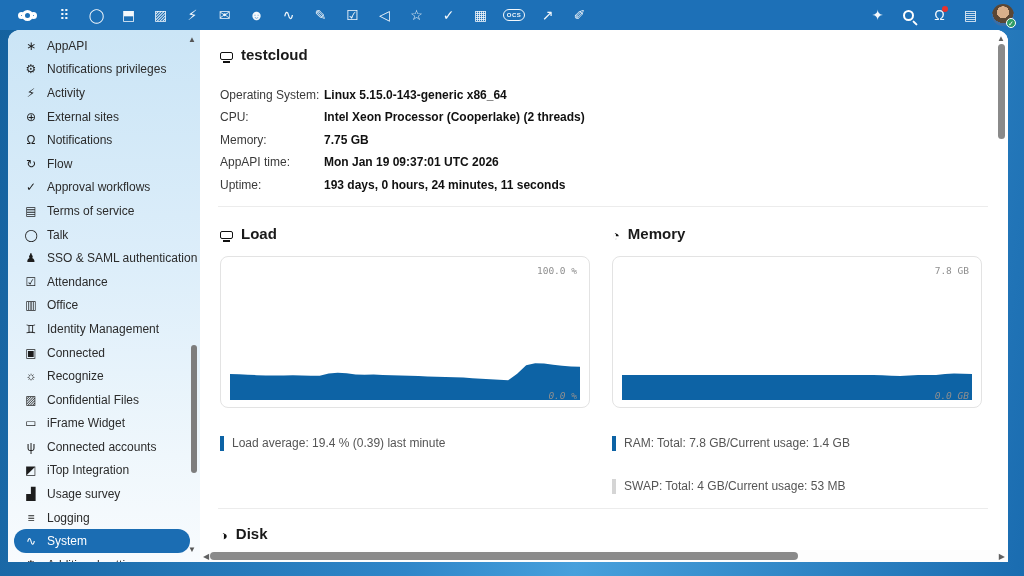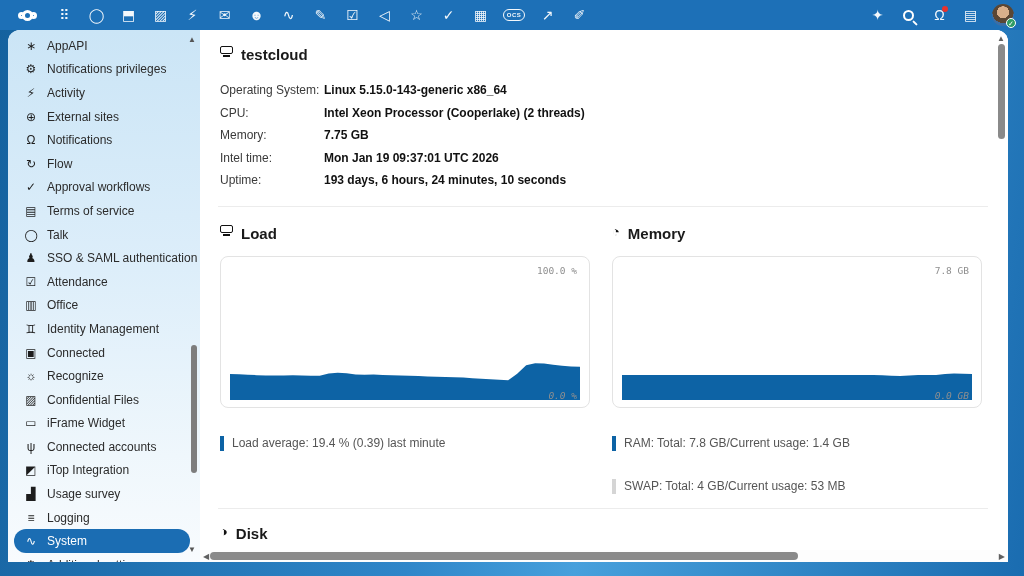--- a/index.html
+++ b/index.html
@@ -48,25 +48,25 @@
   .snav-item.selected { background:#1b6db3; color:#fff; }
   .snav-item.selected .sicon { color:#fff; }
   .sb-scroll-up { position:absolute; top:5px; right:4px; font-size:8px; color:#555; }
   .sb-scroll-down { position:absolute; bottom:8px; right:4px; font-size:8px; color:#555; }
   .sb-thumb { position:absolute; right:3px; top:315px; width:6px; height:128px;
     background:#7d7d7d; border-radius:3px; }
 
   
   .content { flex:1; position:relative; background:#fff; overflow:hidden;
     padding:16px 26px 0 20px; }
-  .sec-title { display:flex; align-items:flex-start; gap:8px; font-size:15px; font-weight:bold;
+  .sec-title { display:flex; align-items:flex-end; gap:8px; font-size:15px; font-weight:bold;
     color:#1a1a1a; }
   .sec-title .gicon { font-size:13px; line-height:1; color:#111; display:flex; }
   .sysrows { margin-top:16px; }
-  .sysrow { display:flex; font-size:12px; color:#333; height:22.5px; align-items:center; }
+  .sysrow { display:flex; font-size:12px; color:#333; height:22.5px; align-items:flex-end; }
   .sysrow .rlabel { width:104px; flex:0 0 auto; color:#3a3a3a; }
   .sysrow .rvalue { font-weight:bold; color:#111; }
   hr.divider { border:none; border-top:1px solid #ececec; margin:14px -6px 0 -2px; }
 
   .charts-grid { display:grid; grid-template-columns:1fr 1fr; gap:0 22px; margin-top:18px; }
   .chart-card { margin-top:14px; height:152px; border:1px solid #e3e3e3; border-radius:8px;
     position:relative; background:#fff; }
   .chart-card svg { position:absolute; left:9px; right:9px; bottom:7px; top:8px;
     width:calc(100% - 18px); height:calc(100% - 15px); }
   .ylab { position:absolute; right:12px; font-family:"DejaVu Sans Mono",monospace;
@@ -259,26 +259,26 @@
         </div>
         <div class="sysrow">
           <span class="rlabel">CPU:</span>
           <span class="rvalue">Intel Xeon Processor (Cooperlake) (2 threads)</span>
         </div>
         <div class="sysrow">
           <span class="rlabel">Memory:</span>
           <span class="rvalue">7.75 GB</span>
         </div>
         <div class="sysrow">
-          <span class="rlabel">Intel time:</span>
+          <span class="rlabel">AppAPI time:</span>
           <span class="rvalue">Mon Jan 19 09:37:01 UTC 2026</span>
         </div>
         <div class="sysrow">
           <span class="rlabel">Uptime:</span>
-          <span class="rvalue">193 days, 6 hours, 24 minutes, 10 seconds</span>
+          <span class="rvalue">193 days, 0 hours, 24 minutes, 11 seconds</span>
         </div>
       </div>
 
     <hr class="divider">
 
     <div class="charts-grid">
       <div>
         <div class="sec-title">
           <span class="gicon">
               <span class="mon-icon"></span>

